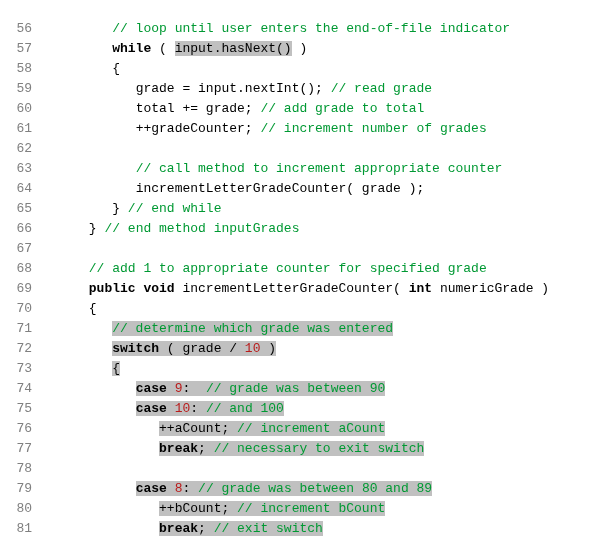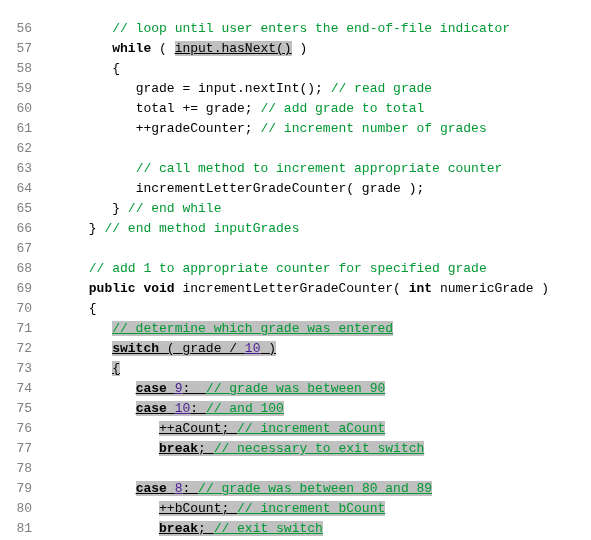--- a/index.html
+++ b/index.html
@@ -29,20 +29,20 @@
     padding-right: 10px;
     color: #808080;
     user-select: none;
     flex-shrink: 0;
   }
   .content {
     flex: 1;
   }
   .kw { color: #000000; font-weight: bold; }
   .cm { color: #009933; text-align: center; }
-  .num { color: #4c1d95; }
+  .num { color: #b91c1c; }
   .id { color: #000; }
-  .hl { background: #c0c0c0; text-decoration: underline; }
+  .hl { background: #c0c0c0; }
 </style>
 </head>
 <body>
 
 <div class="code-area"><div class="line"><div class="gutter">56</div><div class="content"><span>         </span><span class="cm">// loop until user enters the end-of-file indicator</span></div></div><div class="line"><div class="gutter">57</div><div class="content"><span>         </span><span class="kw">while</span><span class="id"> ( </span><span class="hl id">input.hasNext()</span><span class="id"> )</span></div></div><div class="line"><div class="gutter">58</div><div class="content"><span>         </span><span class="id">{</span></div></div><div class="line"><div class="gutter">59</div><div class="content"><span>            </span><span class="id">grade = input.nextInt(); </span><span class="cm">// read grade</span></div></div><div class="line"><div class="gutter">60</div><div class="content"><span>            </span><span class="id">total += grade; </span><span class="cm">// add grade to total</span></div></div><div class="line"><div class="gutter">61</div><div class="content"><span>            </span><span class="id">++gradeCounter; </span><span class="cm">// increment number of grades</span></div></div><div class="line"><div class="gutter">62</div><div class="content"><span></span></div></div><div class="line"><div class="gutter">63</div><div class="content"><span>            </span><span class="cm">// call method to increment appropriate counter</span></div></div><div class="line"><div class="gutter">64</div><div class="content"><span>            </span><span class="id">incrementLetterGradeCounter( grade );</span></div></div><div class="line"><div class="gutter">65</div><div class="content"><span>         </span><span class="id">} </span><span class="cm">// end while</span></div></div><div class="line"><div class="gutter">66</div><div class="content"><span>      </span><span class="id">} </span><span class="cm">// end method inputGrades</span></div></div><div class="line"><div class="gutter">67</div><div class="content"><span></span></div></div><div class="line"><div class="gutter">68</div><div class="content"><span>      </span><span class="cm">// add 1 to appropriate counter for specified grade</span></div></div><div class="line"><div class="gutter">69</div><div class="content"><span>      </span><span class="kw">public</span><span class="id"> </span><span class="kw">void</span><span class="id"> incrementLetterGradeCounter( </span><span class="kw">int</span><span class="id"> numericGrade )</span></div></div><div class="line"><div class="gutter">70</div><div class="content"><span>      </span><span class="id">{</span></div></div><div class="line"><div class="gutter">71</div><div class="content"><span>         </span><span class="hl cm">// determine which grade was entered</span></div></div><div class="line"><div class="gutter">72</div><div class="content"><span>         </span><span class="hl kw">switch</span><span class="hl id"> ( grade / </span><span class="hl num">10</span><span class="hl id"> )</span></div></div><div class="line"><div class="gutter">73</div><div class="content"><span>         </span><span class="hl id">{</span></div></div><div class="line"><div class="gutter">74</div><div class="content"><span>            </span><span class="hl kw">case</span><span class="hl id"> </span><span class="hl num">9</span><span class="hl id">:  </span><span class="hl cm">// grade was between 90</span></div></div><div class="line"><div class="gutter">75</div><div class="content"><span>            </span><span class="hl kw">case</span><span class="hl id"> </span><span class="hl num">10</span><span class="hl id">: </span><span class="hl cm">// and 100</span></div></div><div class="line"><div class="gutter">76</div><div class="content"><span>               </span><span class="hl id">++aCount; </span><span class="hl cm">// increment aCount</span></div></div><div class="line"><div class="gutter">77</div><div class="content"><span>               </span><span class="hl kw">break</span><span class="hl id">; </span><span class="hl cm">// necessary to exit switch</span></div></div><div class="line"><div class="gutter">78</div><div class="content"><span></span></div></div><div class="line"><div class="gutter">79</div><div class="content"><span>            </span><span class="hl kw">case</span><span class="hl id"> </span><span class="hl num">8</span><span class="hl id">: </span><span class="hl cm">// grade was between 80 and 89</span></div></div><div class="line"><div class="gutter">80</div><div class="content"><span>               </span><span class="hl id">++bCount; </span><span class="hl cm">// increment bCount</span></div></div><div class="line"><div class="gutter">81</div><div class="content"><span>               </span><span class="hl kw">break</span><span class="hl id">; </span><span class="hl cm">// exit switch</span></div></div><div class="line"><div class="gutter">82</div><div class="content"><span></span></div></div></div>
 
 </body></html>

